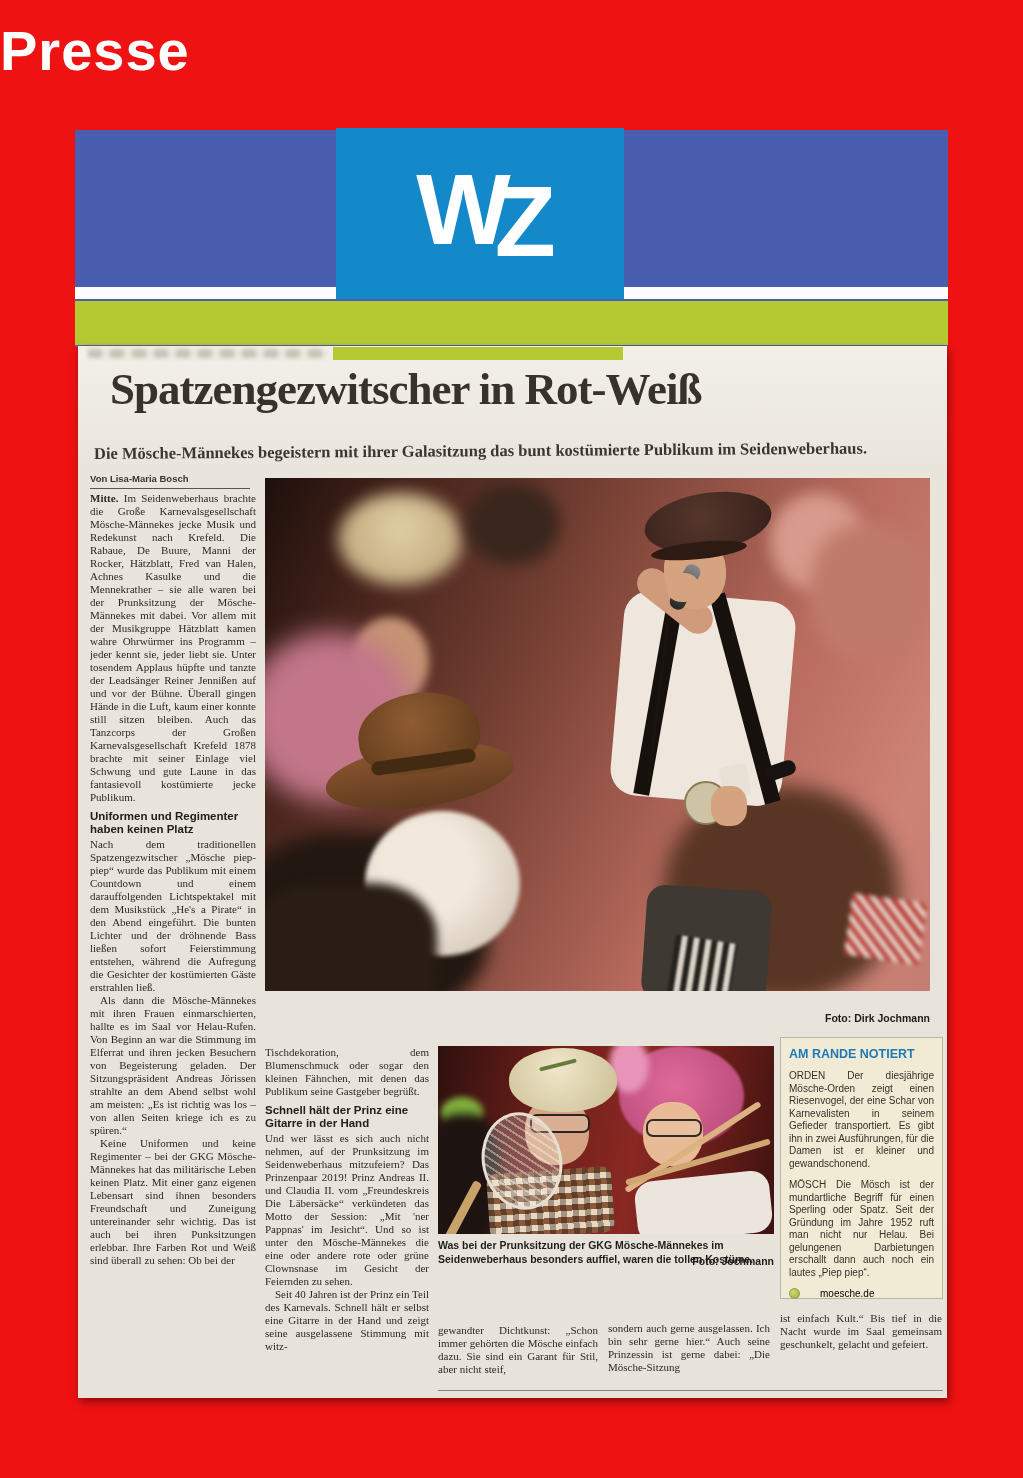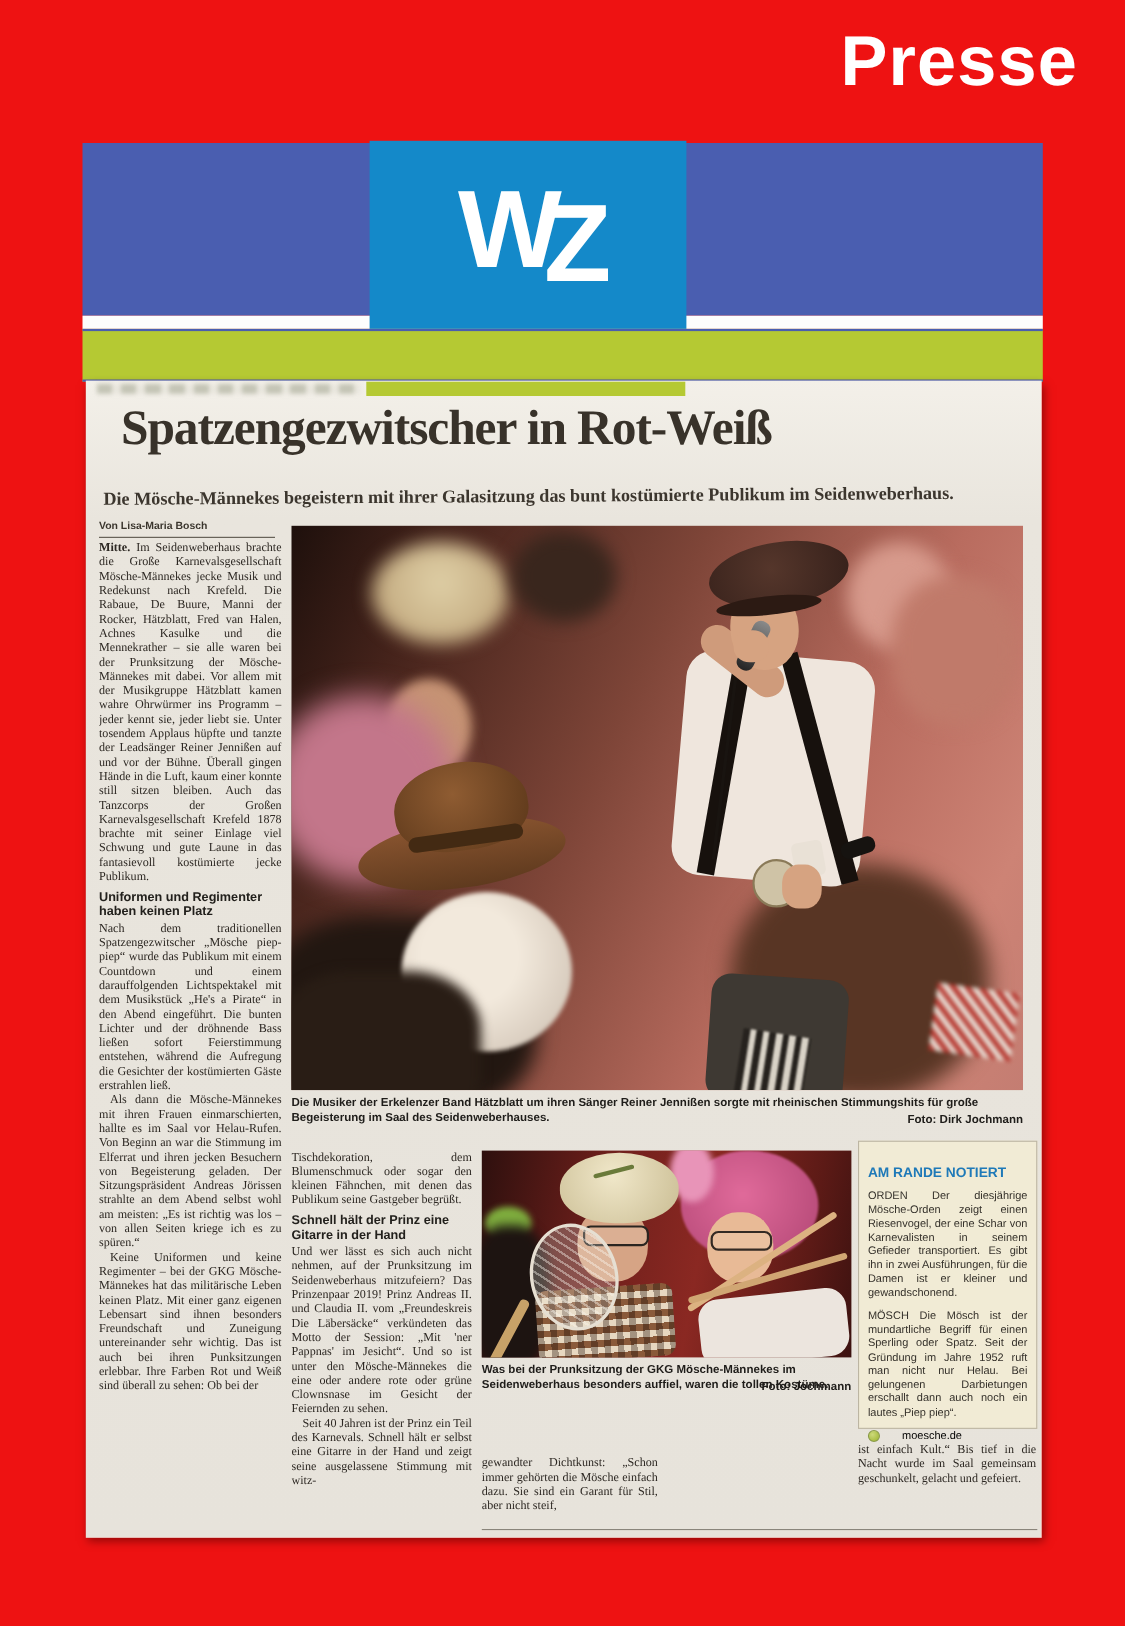--- a/index.html
+++ b/index.html
@@ -1,20 +1,20 @@
 <!DOCTYPE html>
 <html lang="de"><head>
 <meta charset="utf-8">
 <style>
   html,body{margin:0;padding:0;}
   body{width:1023px;height:1478px;position:relative;background:#ee1212;font-family:"Liberation Sans",sans-serif;overflow:hidden;}
   .abs{position:absolute;}
 
   
-  .presse{left:0;top:18px;width:980px;text-align:right;color:#fff;font-size:64px;font-weight:bold;letter-spacing:1px;font-family:"Liberation Sans",sans-serif;}
+  .presse{left:0;top:18px;width:980px;text-align:left;color:#fff;font-size:56px;font-weight:bold;letter-spacing:1px;font-family:"Liberation Sans",sans-serif;}
   .banner{left:75px;top:130px;width:873px;height:157px;background:#4a5eb0;}
   .white-stripe{left:75px;top:287px;width:873px;height:12px;background:#fdfdfd;}
   .wz-square{left:336px;top:128px;width:288px;height:171px;background:#1489c9;display:flex;align-items:center;justify-content:center;}
   .wz-text{color:#fff;font-weight:bold;font-size:100px;letter-spacing:-12px;line-height:1;display:flex;}
   .wz-text .w{transform:translateY(-5px);}
   .wz-text .z{transform:translateY(7px);margin-left:-4px;}
   .green-band{left:75px;top:299px;width:873px;height:48px;background:#b5c933;border-top:2px solid #4a5eb0;border-bottom:2px solid #4a5eb0;box-sizing:border-box;}
   .green-tab{left:333px;top:347px;width:290px;height:13px;background:#b5c933;z-index:5;}
 
   
@@ -37,21 +37,21 @@
   .col5{left:702px;top:966px;width:162px;height:74px;}
 
   .caption{font-family:"Liberation Sans",sans-serif;font-weight:bold;font-size:10.5px;line-height:14px;color:#1f1d1a;position:absolute;}
   .caption .credit{position:absolute;right:0;bottom:0;font-weight:bold;}
   .cap1{left:187px;top:649px;width:665px;height:30px;}
   .cap2{left:360px;top:892px;width:336px;height:30px;}
 
   .bottom-rule{left:360px;top:1044px;width:505px;height:0;border-top:1px solid #8a857b;}
 
   
-  .sidebar{left:702px;top:691px;width:163px;height:262px;background:#f1ebd5;border:1px solid #bcb5a2;box-sizing:border-box;padding:21px 8px;}
+  .sidebar{left:702px;top:691px;width:163px;height:262px;background:#f1ebd5;border:1px solid #bcb5a2;box-sizing:border-box;padding:9px 8px;}
   .sidebar-title{color:#1e79b8;font-weight:bold;font-size:12.5px;margin-bottom:9px;}
   .sidebar-item{font-size:10px;line-height:12.5px;color:#34302a;text-align:justify;margin-bottom:9px;}
   .sidebar-item .lbl{font-weight:normal;}
   .sidebar-link{display:flex;align-items:center;gap:20px;font-size:10px;font-weight:normal;color:#2b2archive entry823;}
   .dot{width:9px;height:9px;border-radius:50%;background:radial-gradient(circle at 35% 35%,#cdd97a,#9cb32e);border:1px solid #8a9a4a;display:inline-block;}
 
   
   .photo1{left:187px;top:132px;width:665px;height:513px;overflow:hidden;background:linear-gradient(115deg,#1e100c 0%,#45231b 16%,#7e4538 42%,#b96c5f 68%,#cd8375 88%,#c47d72 100%);}
   .ph{position:absolute;}
   .blur8{filter:blur(8px);}
@@ -166,21 +166,20 @@
     <div class="ph p1-wrist"></div>
     <div class="ph p1-pants"></div>
     <div class="ph p1-stripe"></div>
     <div class="ph p1-hatbrim"></div>
     <div class="ph p1-hatcrown"></div>
     <div class="ph p1-hatband"></div>
     <div class="ph p1-hair"></div>
     <div class="ph p1-shoulder"></div>
   </div>
   <div class="caption cap1">
-    <span>Die Musiker der Erkelenzer Band Hätzblatt um ihren Sänger Reiner Jennißen sorgte mit rheinischen Stimmungshits für große Begeisterung im Saal des Seidenweberhauses.</span>
     <span class="credit">Foto: Dirk Jochmann</span>
   </div>
 
   <div class="abs newscol col2">
     <p>Tischdekoration, dem Blumenschmuck oder sogar den kleinen Fähnchen, mit denen das Publikum seine Gastgeber begrüßt.</p>
     <div class="colhead">Schnell hält der Prinz eine Gitarre in der Hand</div>
     <p>Und wer lässt es sich auch nicht nehmen, auf der Prunksitzung im Seidenweberhaus mitzufeiern? Das Prinzenpaar 2019! Prinz Andreas II. und Claudia II. vom „Freundeskreis Die Läbersäcke“ verkündeten das Motto der Session: „Mit 'ner Pappnas' im Jesicht“. Und so ist unter den Mösche-Männekes die eine oder andere rote oder grüne Clownsnase im Gesicht der Feiernden zu sehen.</p>
     <p class="ind">Seit 40 Jahren ist der Prinz ein Teil des Karnevals. Schnell hält er selbst eine Gitarre in der Hand und zeigt seine ausgelassene Stimmung mit witz-</p>
   </div>
 
@@ -203,20 +202,23 @@
     <div class="ph p2-stick2"></div>
   </div>
   <div class="caption cap2">
     <span>Was bei der Prunksitzung der GKG Mösche-Männekes im Seidenweberhaus besonders auffiel, waren die tollen Kostüme.</span>
     <span class="credit">Foto: Jochmann</span>
   </div>
 
   <div class="abs newscol col3">
     <p>gewandter Dichtkunst: „Schon immer gehörten die Mösche einfach dazu. Sie sind ein Garant für Stil, aber nicht steif,</p>
   </div>
+  <div class="abs newscol col4">
+    <p>sondern auch gerne ausgelassen. Ich bin sehr gerne hier.“ Auch seine Prinzessin ist gerne dabei: „Die Mösche-Sitzung</p>
+  </div>
   <div class="abs newscol col5">
     <p>ist einfach Kult.“ Bis tief in die Nacht wurde im Saal gemeinsam geschunkelt, gelacht und gefeiert.</p>
   </div>
 
   <div class="abs sidebar">
     <div class="sidebar-title">AM RANDE NOTIERT</div>
     <div class="sidebar-item">
       <span class="lbl">ORDEN</span><span> Der diesjährige Mösche-Orden zeigt einen Riesenvogel, der eine Schar von Karnevalisten in seinem Gefieder transportiert. Es gibt ihn in zwei Ausführungen, für die Damen ist er kleiner und gewandschonend.</span>
     </div>
     <div class="sidebar-item">

